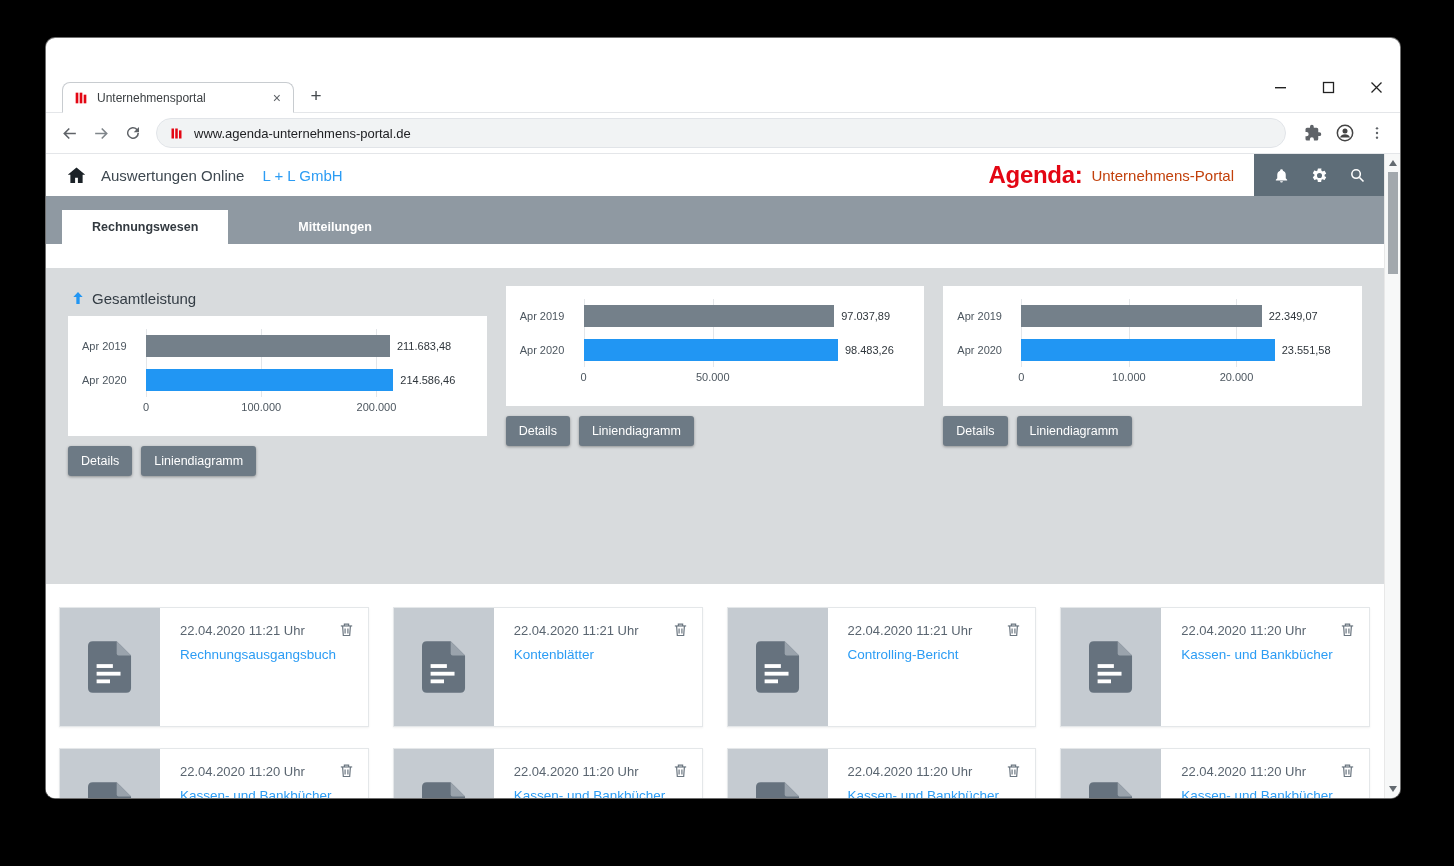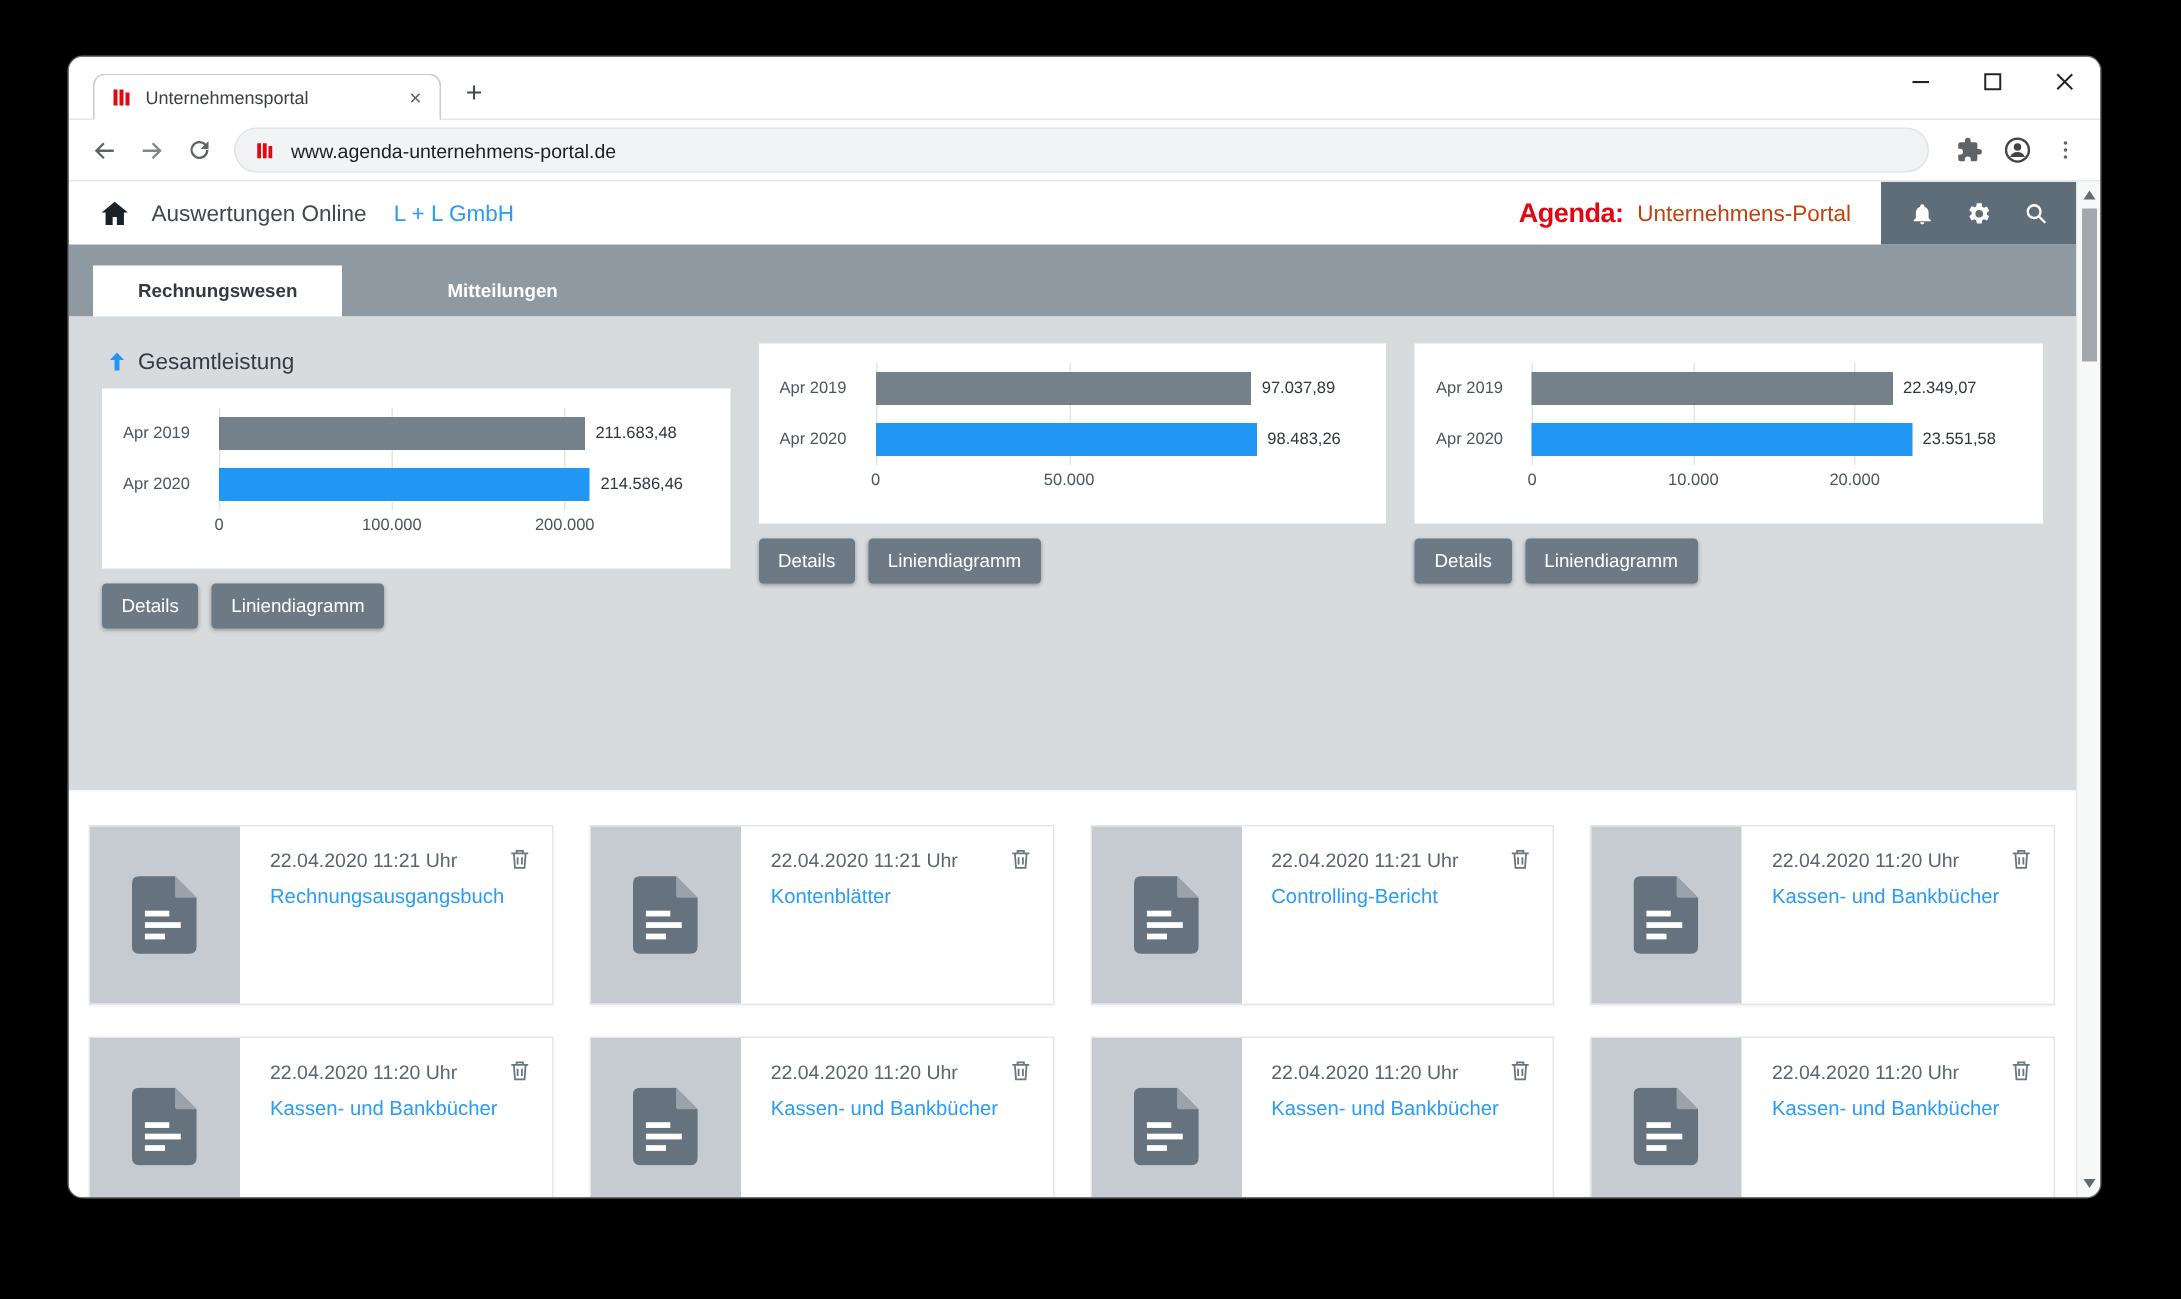--- a/index.html
+++ b/index.html
@@ -6,21 +6,21 @@
   body { font-family:"Liberation Sans", sans-serif; background:#000; }
   .stage { position:relative; width:1454px; height:866px; background:#000; overflow:hidden; }
 
   
   .browser-window {
     position:absolute; left:46px; top:38px; width:1354px; height:760px;
     background:#fff; border-radius:9px; overflow:hidden;
     box-shadow:0 0 0 1px #6f6f6f, 0 8px 28px rgba(0,0,0,.6);
     display:flex; flex-direction:column;
   }
-  .tabstrip { height:42px; background:#fff; position:relative; display:flex; align-items:flex-end; padding-left:16px; border-bottom:1px solid #e4e6e9; flex-shrink:0; }
+  .tabstrip { height:42px; background:#fff; position:relative; display:flex; align-items:flex-end; padding-left:16px; border-bottom:1px solid #e4e6e9; flex-shrink:0;margin-top:33px; }
   .tab {
     width:232px; height:31px; background:#fff; border:1px solid #c8ccd0; border-bottom:1px solid #fff;
     border-radius:8px 8px 0 0; margin-bottom:-1px; display:flex; align-items:center; padding:0 8px 0 10px; gap:8px;
   }
   .tab-title { flex:1; font-size:12px; color:#3c4043; white-space:nowrap; overflow:hidden; text-overflow:ellipsis; }
   .tab-close { font-size:14px; color:#5f6368; line-height:1; padding:1px 4px; cursor:pointer; }
   .newtab-btn { align-self:center; font-size:19px; color:#454a4f; width:28px; height:28px; display:flex; align-items:center; justify-content:center; margin:8px 0 0 8px; cursor:pointer; }
   .win-controls { position:absolute; top:6px; right:14px; display:flex; gap:28px; align-items:center; }
   .win-btn { width:20px; height:20px; display:flex; align-items:center; justify-content:center; cursor:pointer; }
 
@@ -37,33 +37,33 @@
   .sb-arrow-down { width:0; height:0; border-left:4px solid transparent; border-right:4px solid transparent; border-top:6px solid #636a70; margin:4px 0 6px; }
   .sb-thumb { width:10px; height:102px; background:#a2a8ad; margin-top:2px; }
   .sb-spacer { flex:1; }
 
   
   .app-header { height:42px; background:#fff; display:flex; align-items:center; padding-left:18px; }
   .home-btn { width:24px; height:24px; display:flex; align-items:center; justify-content:center; cursor:pointer; }
   .app-title { font-size:15px; color:#3e4850; margin-left:13px; }
   .company-name { font-size:15px; color:#2b9cf4; margin-left:18px; cursor:pointer; }
   .flex-spacer { flex:1; }
-  .brand-logo { font-size:18px; font-weight:bold; color:#e30613; letter-spacing:-0.3px; }
+  .brand-logo { font-size:24px; font-weight:bold; color:#e30613; letter-spacing:-0.3px; }
   .portal-name { font-size:15px; color:#c2410c; margin:0 20px 0 9px; }
   .header-iconbox { width:130px; height:42px; background:#5e6d78; display:flex; align-items:center; justify-content:space-evenly; }
   .iconbox-btn { width:22px; height:22px; display:flex; align-items:center; justify-content:center; cursor:pointer; }
 
   
   .app-tabs { height:48px; background:#8f99a2; display:flex; align-items:flex-end; }
   .app-tab { height:34px; display:flex; align-items:center; padding:0 30px; font-size:12.5px; font-weight:bold; cursor:pointer; }
   .app-tab.active { background:#fff; color:#333a40; margin-left:16px; }
   .app-tab.inactive { color:#fff; margin-left:40px; }
 
   
-  .kpi-section { background:#d8dbdd; padding:18px 22px 0; height:316px; }
+  .kpi-section { background:#d8dbdd; padding:18px 22px 0; height:316px;margin-top:24px; }
   .kpi-row { display:flex; gap:19px; }
   .kpi-group { flex:1; min-width:0; }
   .kpi-title { display:flex; align-items:center; gap:6px; height:20px; margin:2px 0 8px 2px; font-size:15px; color:#333c44; }
   .kpi-card { background:#fff; height:120px; padding:13px 18px 0 14px; }
   .chart-body { position:relative; }
   .chart-grid { position:absolute; top:0; bottom:0; left:64px; right:0; }
   .chart-gridline { position:absolute; top:0; bottom:0; width:1px; background:#e3e6e9; }
   .chart-row { display:flex; align-items:center; height:34px; position:relative; z-index:1; }
   .chart-cat { width:58px; font-size:11px; color:#4c565f; flex-shrink:0; }
   .chart-track { flex:1; display:flex; align-items:center; height:22px; margin-left:6px; min-width:0; }

